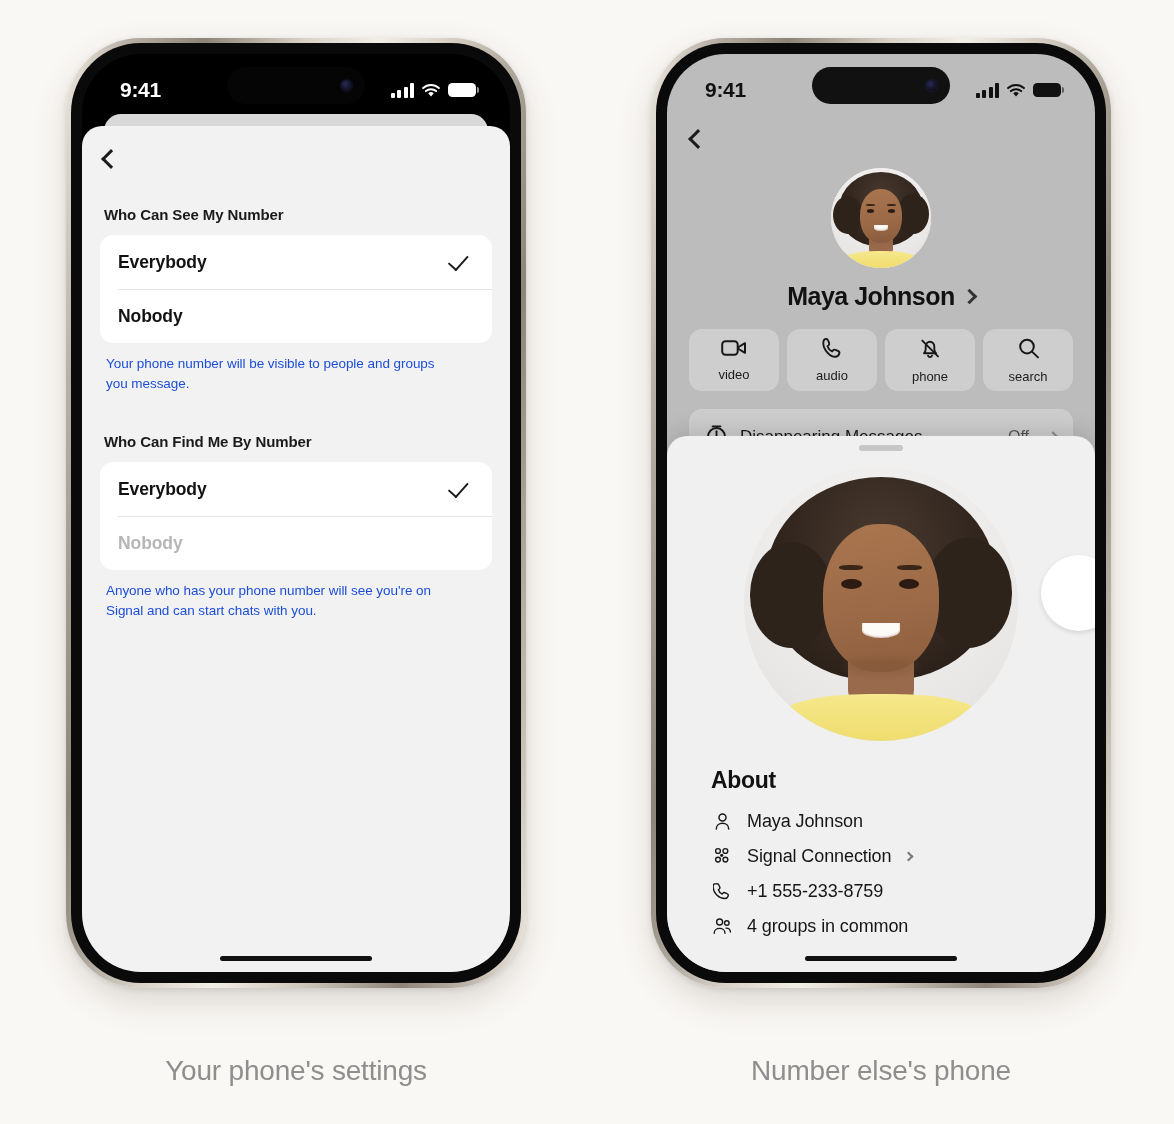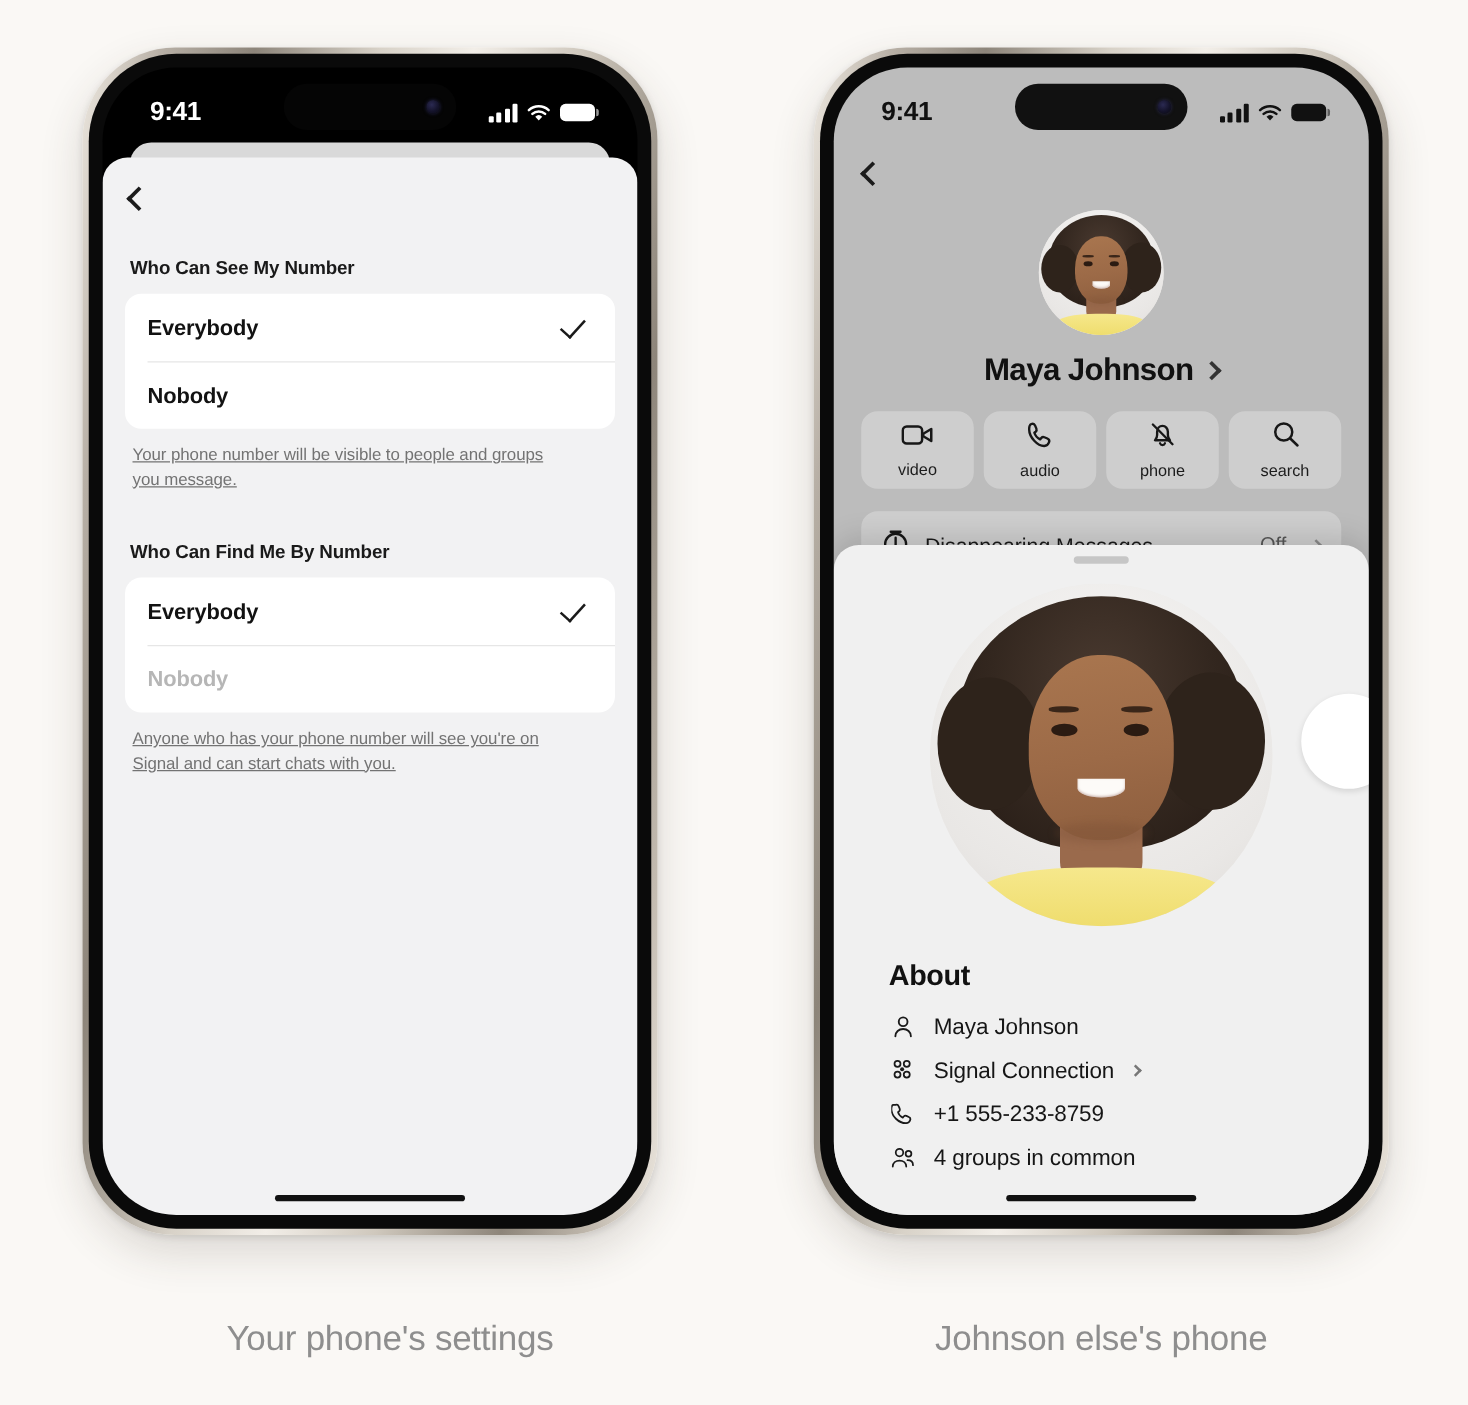--- a/index.html
+++ b/index.html
@@ -191,25 +191,24 @@
   .opt-label.dim { color: #b6b6b6; }
   .check {
     width: 19px; height: 11px;
     border-left: 2.8px solid #1a1a1a;
     border-bottom: 2.8px solid #1a1a1a;
     transform: rotate(-48deg) translateY(-3px);
   }
   .footnote {
     font-size: 13.5px;
     line-height: 1.45;
-    color: #737373;
+    color: #1d4ed8;
     padding: 11px 24px 0 24px;
     max-width: 400px;
     letter-spacing: -0.05px;
-    text-decoration: underline;
   }
   .gap-block { height: 26px; }
 
   
   .right-screen { background: #bcbcbc; }
 
   .profile-back {
     position: absolute; inset: 0;
     padding-top: 58px;
   }
@@ -338,21 +337,21 @@
   
   .caption {
     position: absolute;
     top: 1055px;
     font-size: 28px;
     color: #8e8e8e;
     letter-spacing: -0.2px;
     text-align: center;
     width: 460px;
   }
-  #caption-left  { left: 82px; }
+  #caption-left  { left: 66px; }
   #caption-right { left: 651px; }
 
   
   .portrait { position: absolute; inset: 0; }
   .p-bg { position: absolute; inset: 0; background: radial-gradient(circle at 50% 30%, #f6f5f4 0%, #e9e7e5 70%, #dedbd8 100%); }
   .p-hair {
     position: absolute;
     left: 8%; top: 4%;
     width: 84%; height: 74%;
     border-radius: 50% 50% 46% 46%;
@@ -683,15 +682,15 @@
         <div class="island" id="island-right">
           <span class="cam"></span>
         </div>
 
         <div class="home-ind"></div>
       </div>
     </div>
   </div>
 
   <div class="caption" id="caption-left">Your phone's settings</div>
-  <div class="caption" id="caption-right">Johnson else's phone</div>
+  <div class="caption" id="caption-right">Number else's phone</div>
 
 </div>
 
 </body></html>

